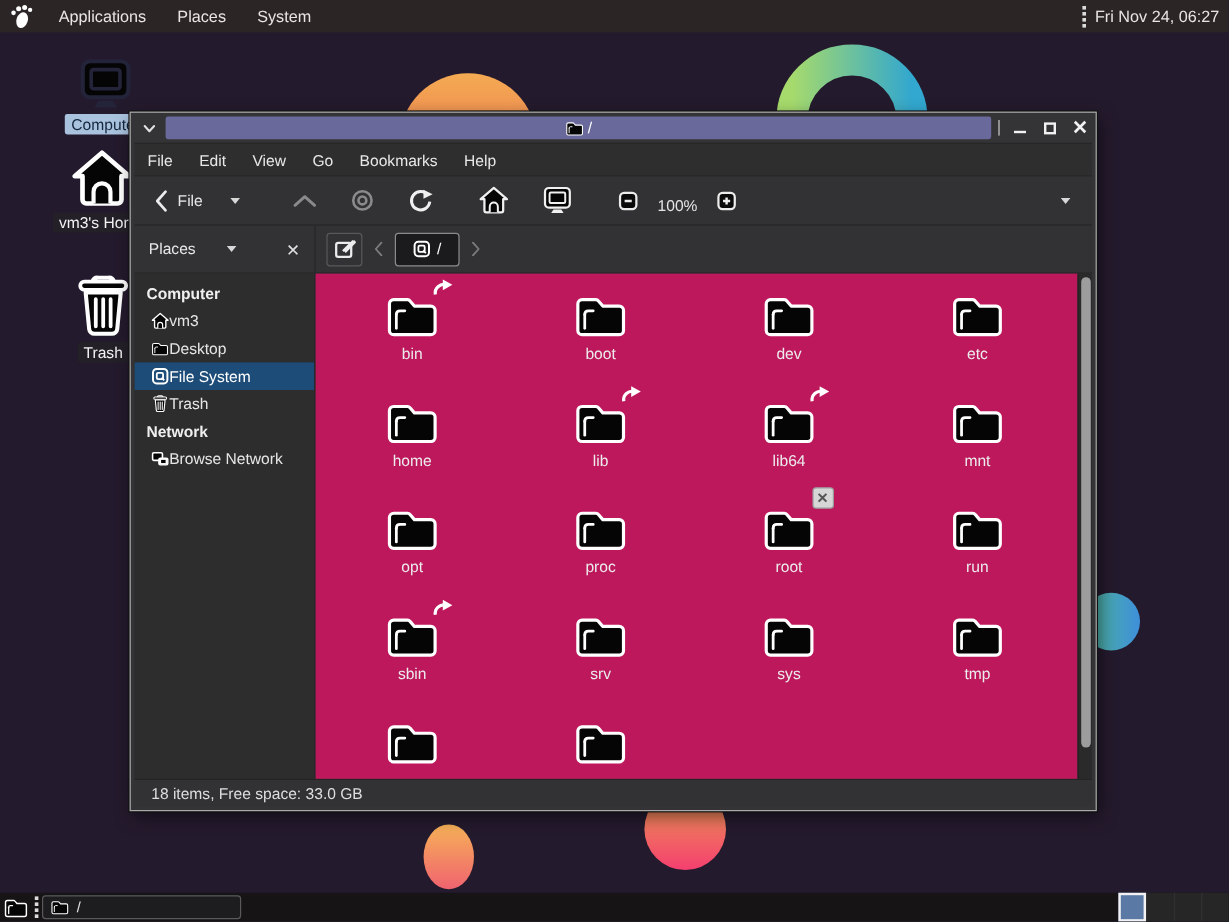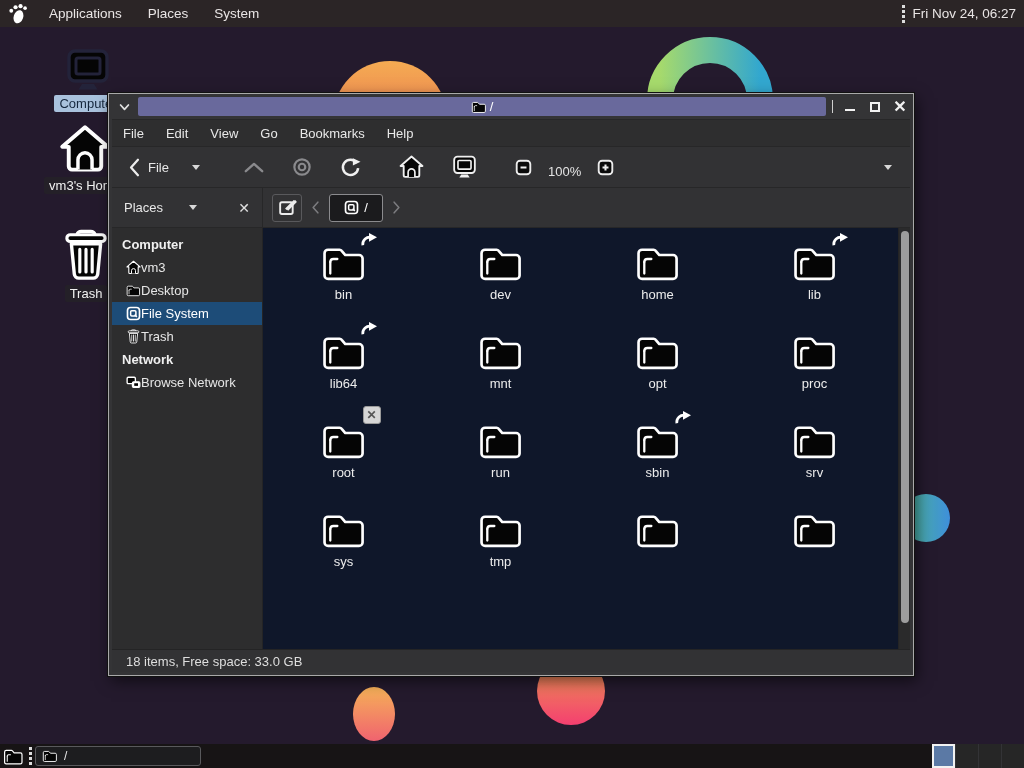--- a/index.html
+++ b/index.html
@@ -70,21 +70,21 @@
   #pb-current { min-width:54px; margin-left:6px; background:#1b1b1d; border:1px solid #8b8b8e;
     gap:5px; padding:0 8px; color:#fff; }
 
   #main { flex:1; display:flex; min-height:0; border-top:1px solid #272728; }
   #sidebar { width:150px; flex:none; background:#2d2d2e; padding-top:5px; font-size:13px; overflow:hidden; }
   .sb-header { font-weight:bold; padding:4px 0 4px 10px; color:#f0f0f0; }
   .sb-item { display:flex; align-items:center; gap:0; padding:2px 0 2px 14px; height:23px; color:#e6e6e6; }
   .sb-item.selected { background:#1d4c78; color:#fff; }
   #main-divider { width:1px; background:#242425; }
 
-  #content-wrap { flex:1; position:relative; background:#0f172a; overflow:hidden; }
+  #content-wrap { flex:1; position:relative; background:#be185d; overflow:hidden; }
   #grid { position:absolute; left:2px; top:0; display:grid; grid-template-columns:repeat(4,157px);
     grid-auto-rows:89px; padding-top:14px; }
   .cell { display:flex; flex-direction:column; align-items:center; justify-content:flex-start; position:relative; }
   .cell .ic { position:relative; width:46px; height:42px; }
   .cell .nm { margin-top:3px; font-size:13px; color:#ececec; }
   .emblem-link { position:absolute; right:-12px; top:-10px; }
   .emblem-x { position:absolute; right:-14px; top:-14px; width:18px; height:18px; background:#d6d6d6;
     border:1px solid #9a9a9a; border-radius:3px; color:#555; font-size:12px; font-weight:bold;
     display:flex; align-items:center; justify-content:center; }
 
@@ -447,21 +447,37 @@
                 </span>
               </div>
               <div class="nm">bin</div>
             </div>
             <div class="cell">
               <div class="ic" style="color: rgb(255, 255, 255);">
                 <svg width="46" height="42" class="icon">
                   <use href="#sym-folder"></use>
                 </svg>
               </div>
+              <div class="nm">boot</div>
+            </div>
+            <div class="cell">
+              <div class="ic" style="color: rgb(255, 255, 255);">
+                <svg width="46" height="42" class="icon">
+                  <use href="#sym-folder"></use>
+                </svg>
+              </div>
               <div class="nm">dev</div>
+            </div>
+            <div class="cell">
+              <div class="ic" style="color: rgb(255, 255, 255);">
+                <svg width="46" height="42" class="icon">
+                  <use href="#sym-folder"></use>
+                </svg>
+              </div>
+              <div class="nm">etc</div>
             </div>
             <div class="cell">
               <div class="ic" style="color: rgb(255, 255, 255);">
                 <svg width="46" height="42" class="icon">
                   <use href="#sym-folder"></use>
                 </svg>
               </div>
               <div class="nm">home</div>
             </div>
             <div class="cell">

